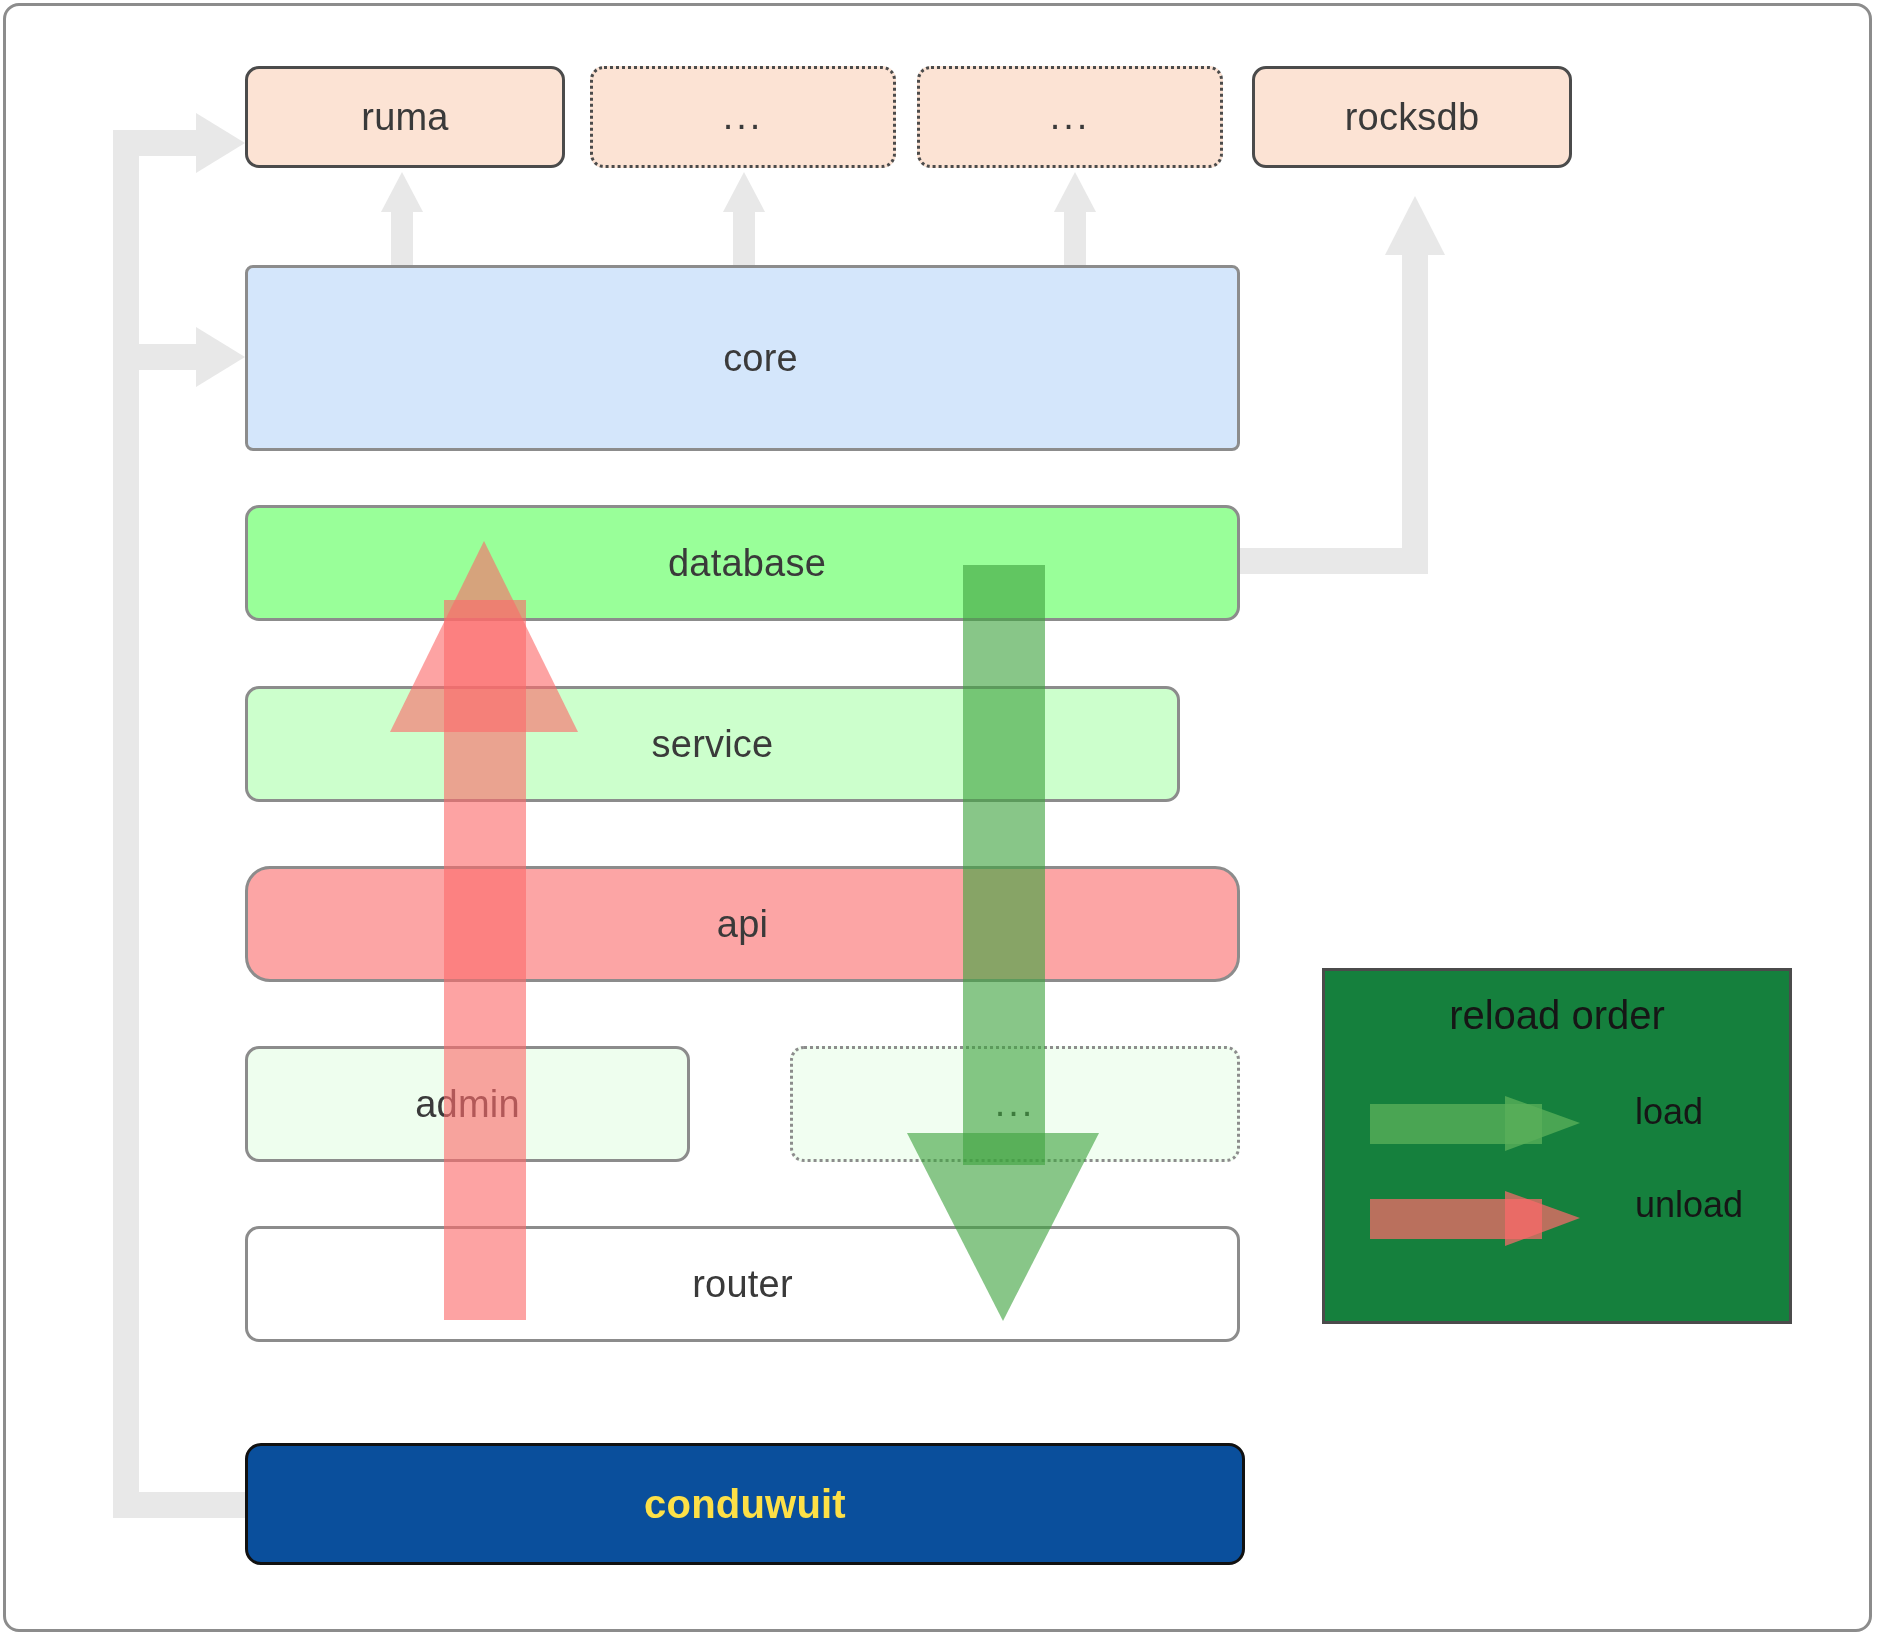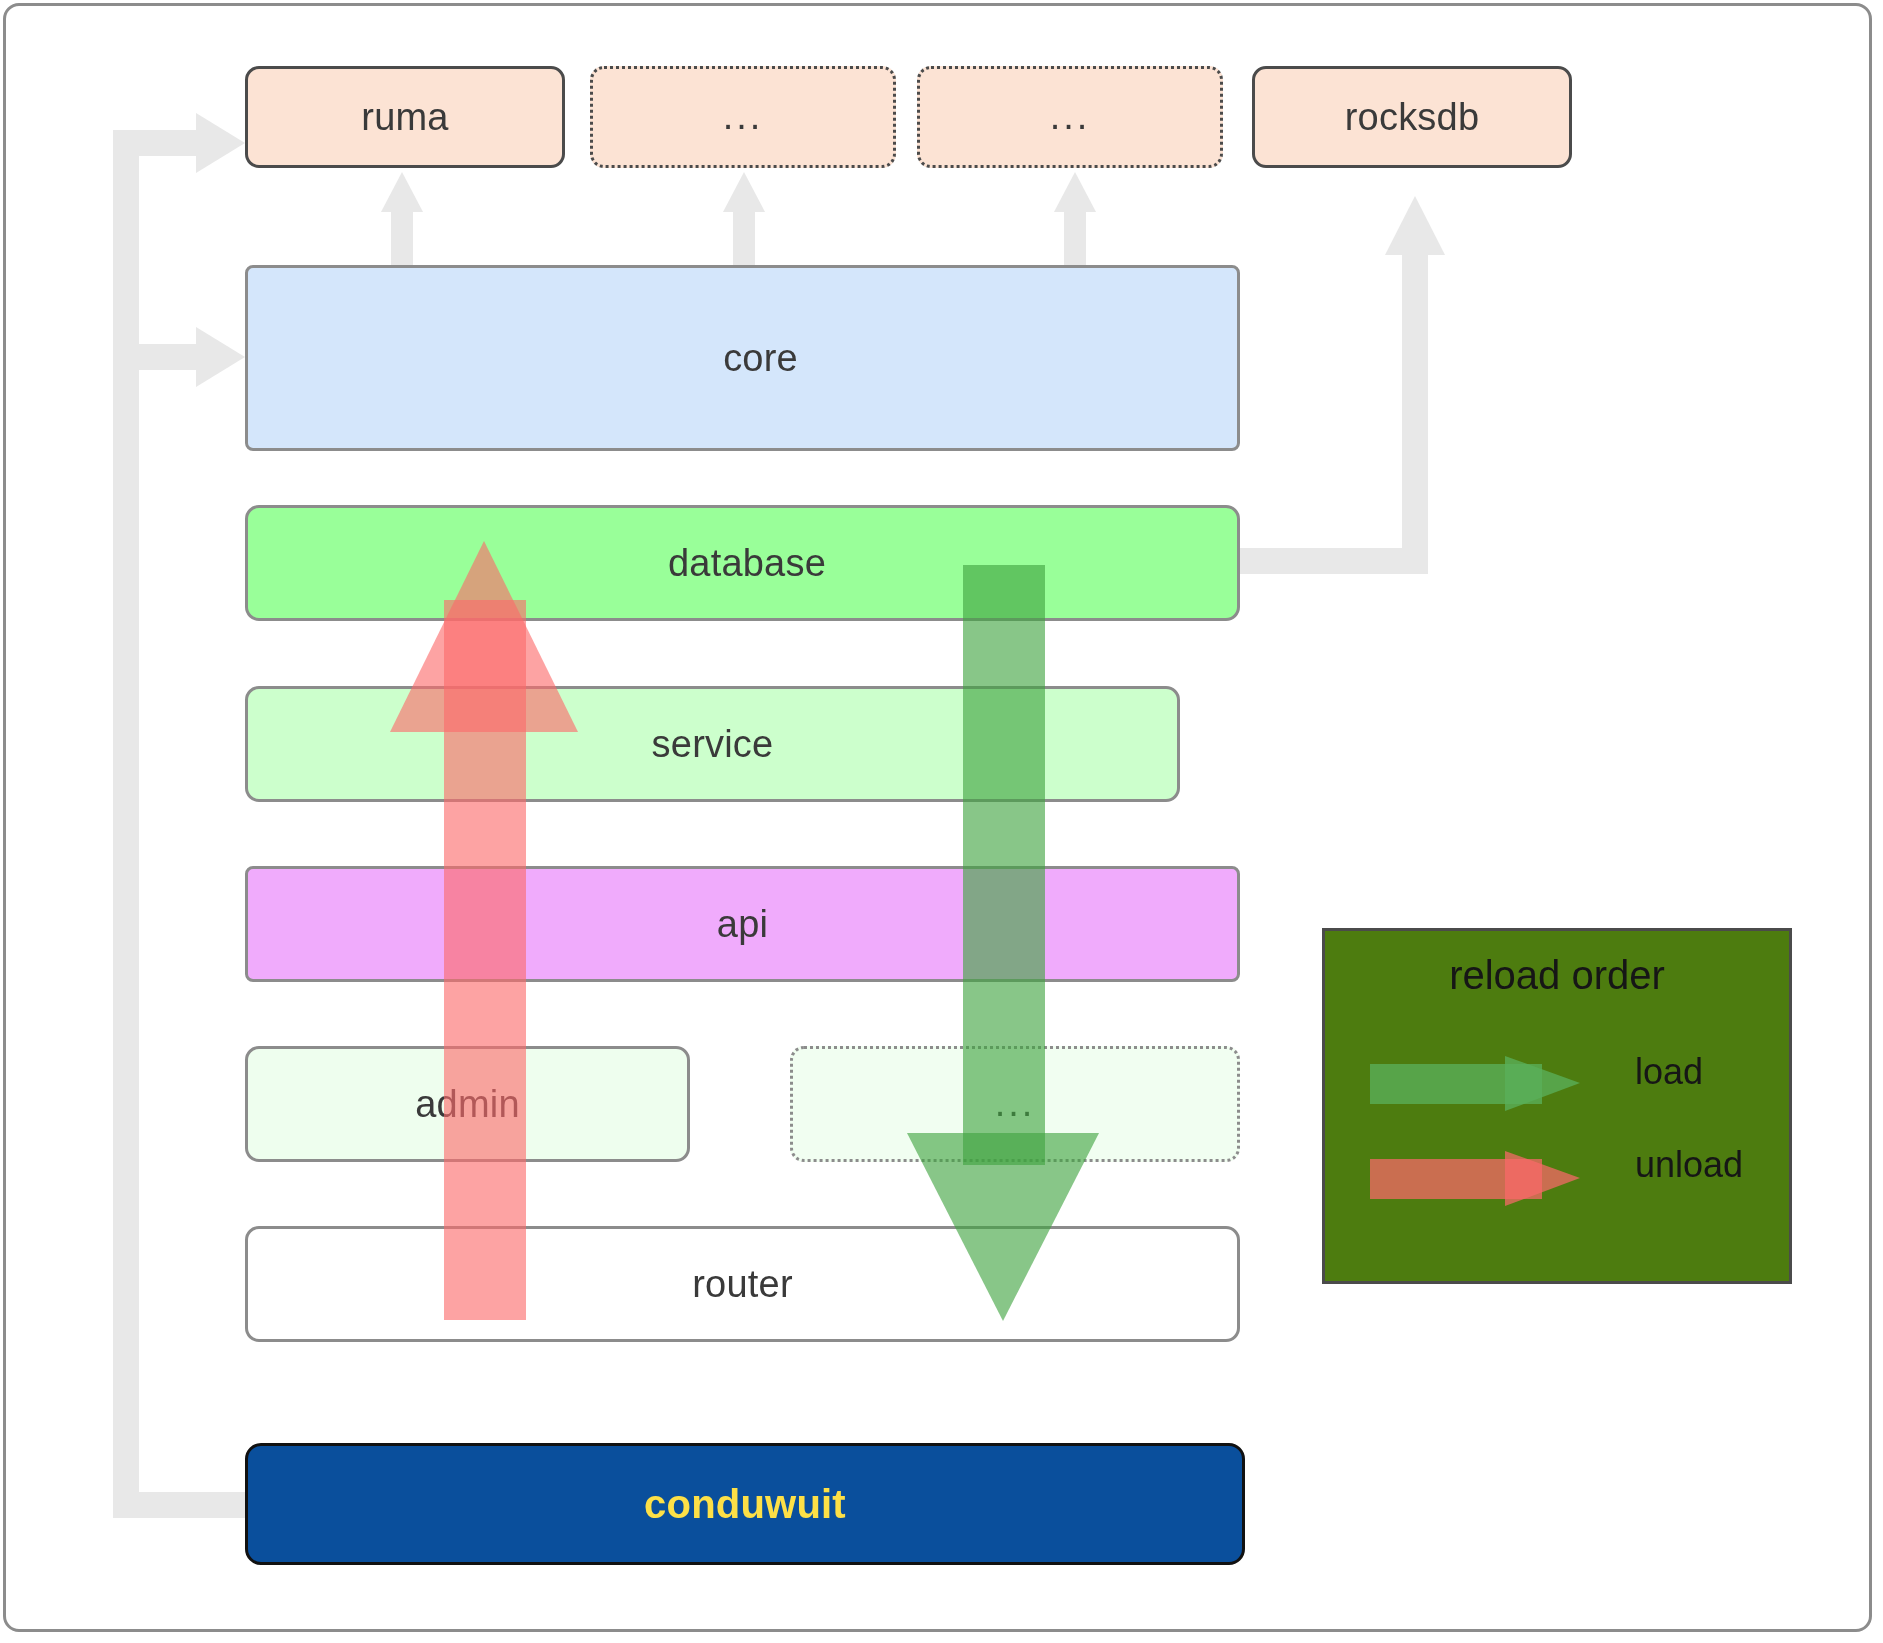--- a/index.html
+++ b/index.html
@@ -62,23 +62,23 @@
     background:#99ff99;
     border:3px solid #8c8c8c;
     border-radius:14px;
   }
   .crate-service {
     background:#ccffcc;
     border:3px solid #8c8c8c;
     border-radius:14px;
   }
   .crate-api {
-    background:#f0abfc;
-    border:3px solid #8c8c8c;
-    border-radius:8px;
+    background:#fca5a5;
+    border:3px solid #8c8c8c;
+    border-radius:25px;
   }
   .crate-admin {
     background:#eefeee;
     border:3px solid #8c8c8c;
     border-radius:14px;
   }
   .crate-dots {
     background:#f1fef1;
     border:3px dotted #8c8c8c;
     border-radius:14px;
@@ -95,23 +95,23 @@
     border:3px solid #111111;
     border-radius:16px;
     color:#fde047;
     font-size:40px;
     font-weight:700;
   }
 
   
   .legend {
     position:absolute;
-    left:1322px; top:928px;
+    left:1322px; top:968px;
     width:470px; height:356px;
-    background:#4d7c0f;
+    background:#15803d;
     border:3px solid #4b4b4b;
     box-sizing:border-box;
   }
   .legend-title {
     position:absolute;
     left:0; top:22px;
     width:100%;
     text-align:center;
     font-size:40px;
     color:#161616;

